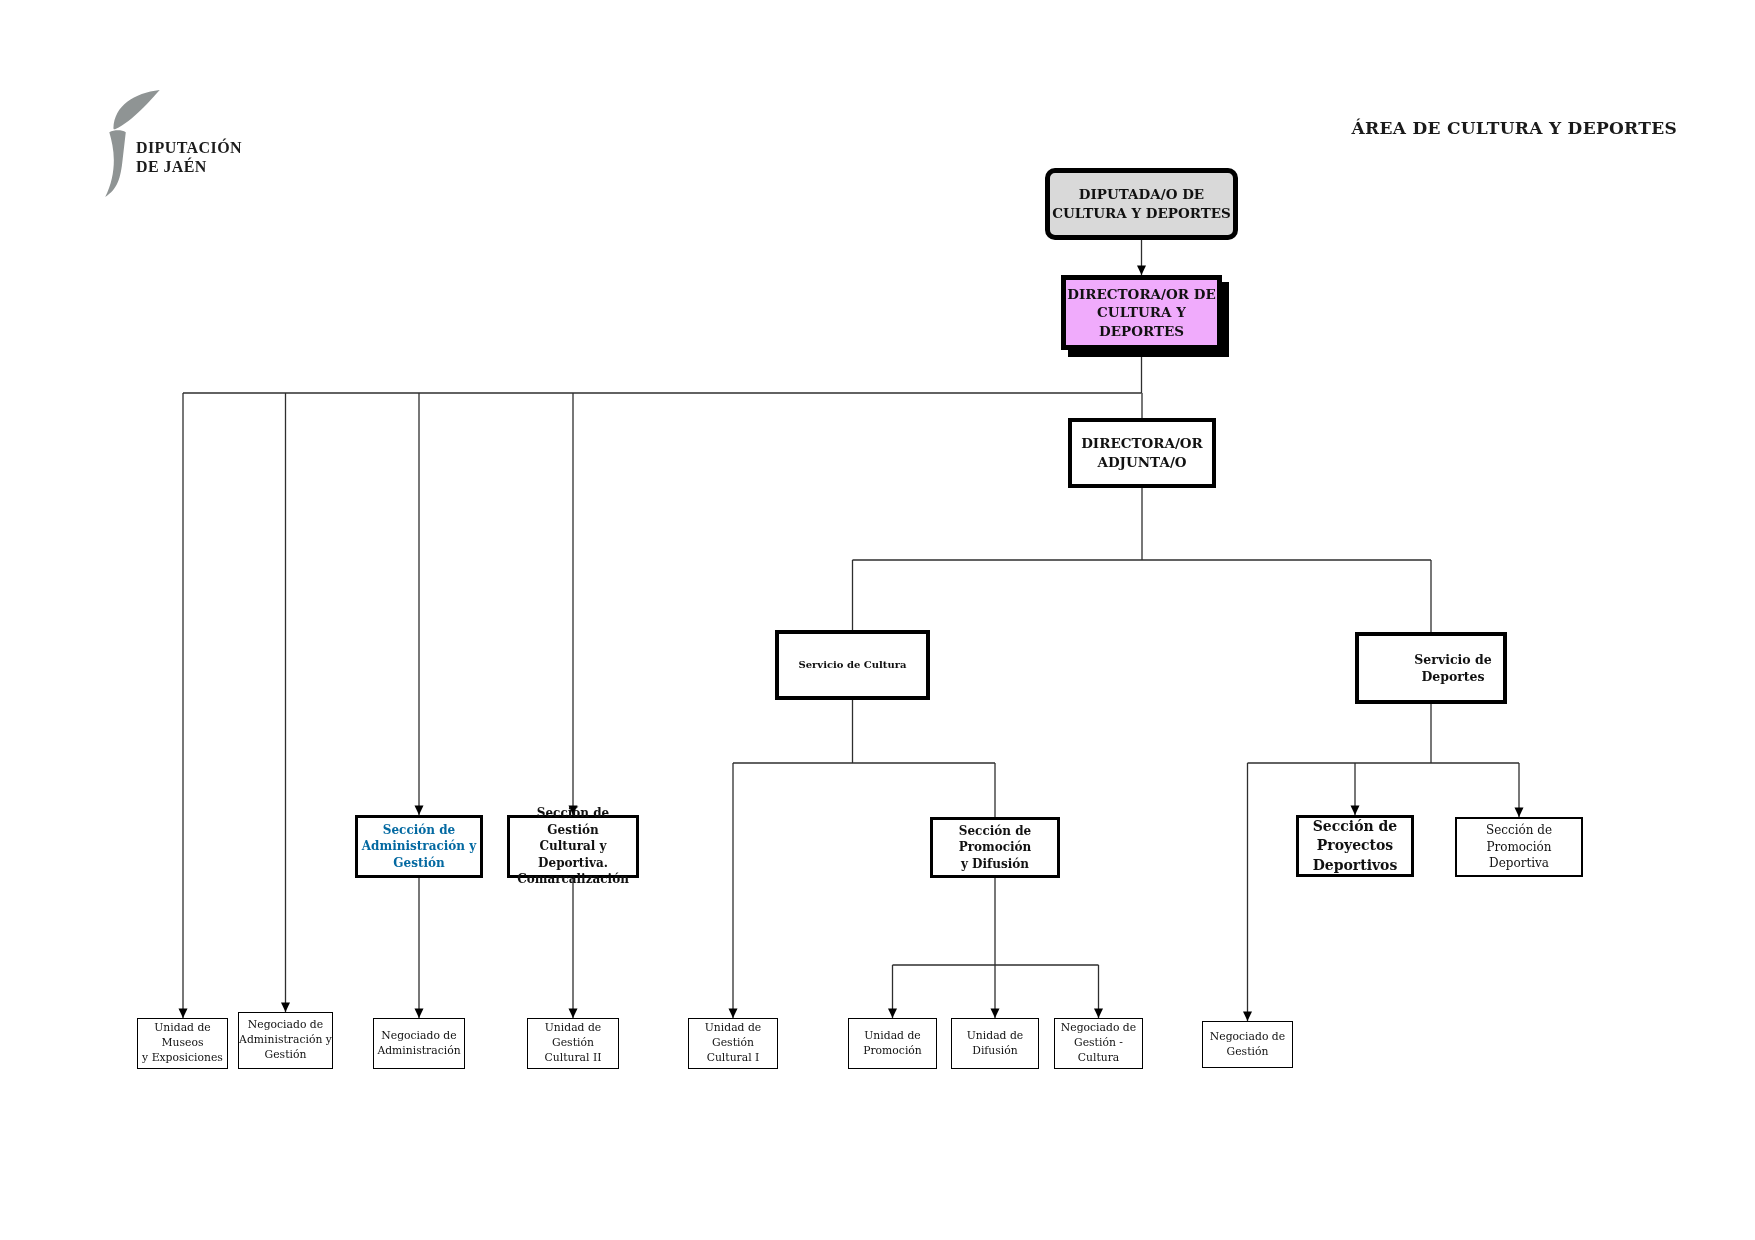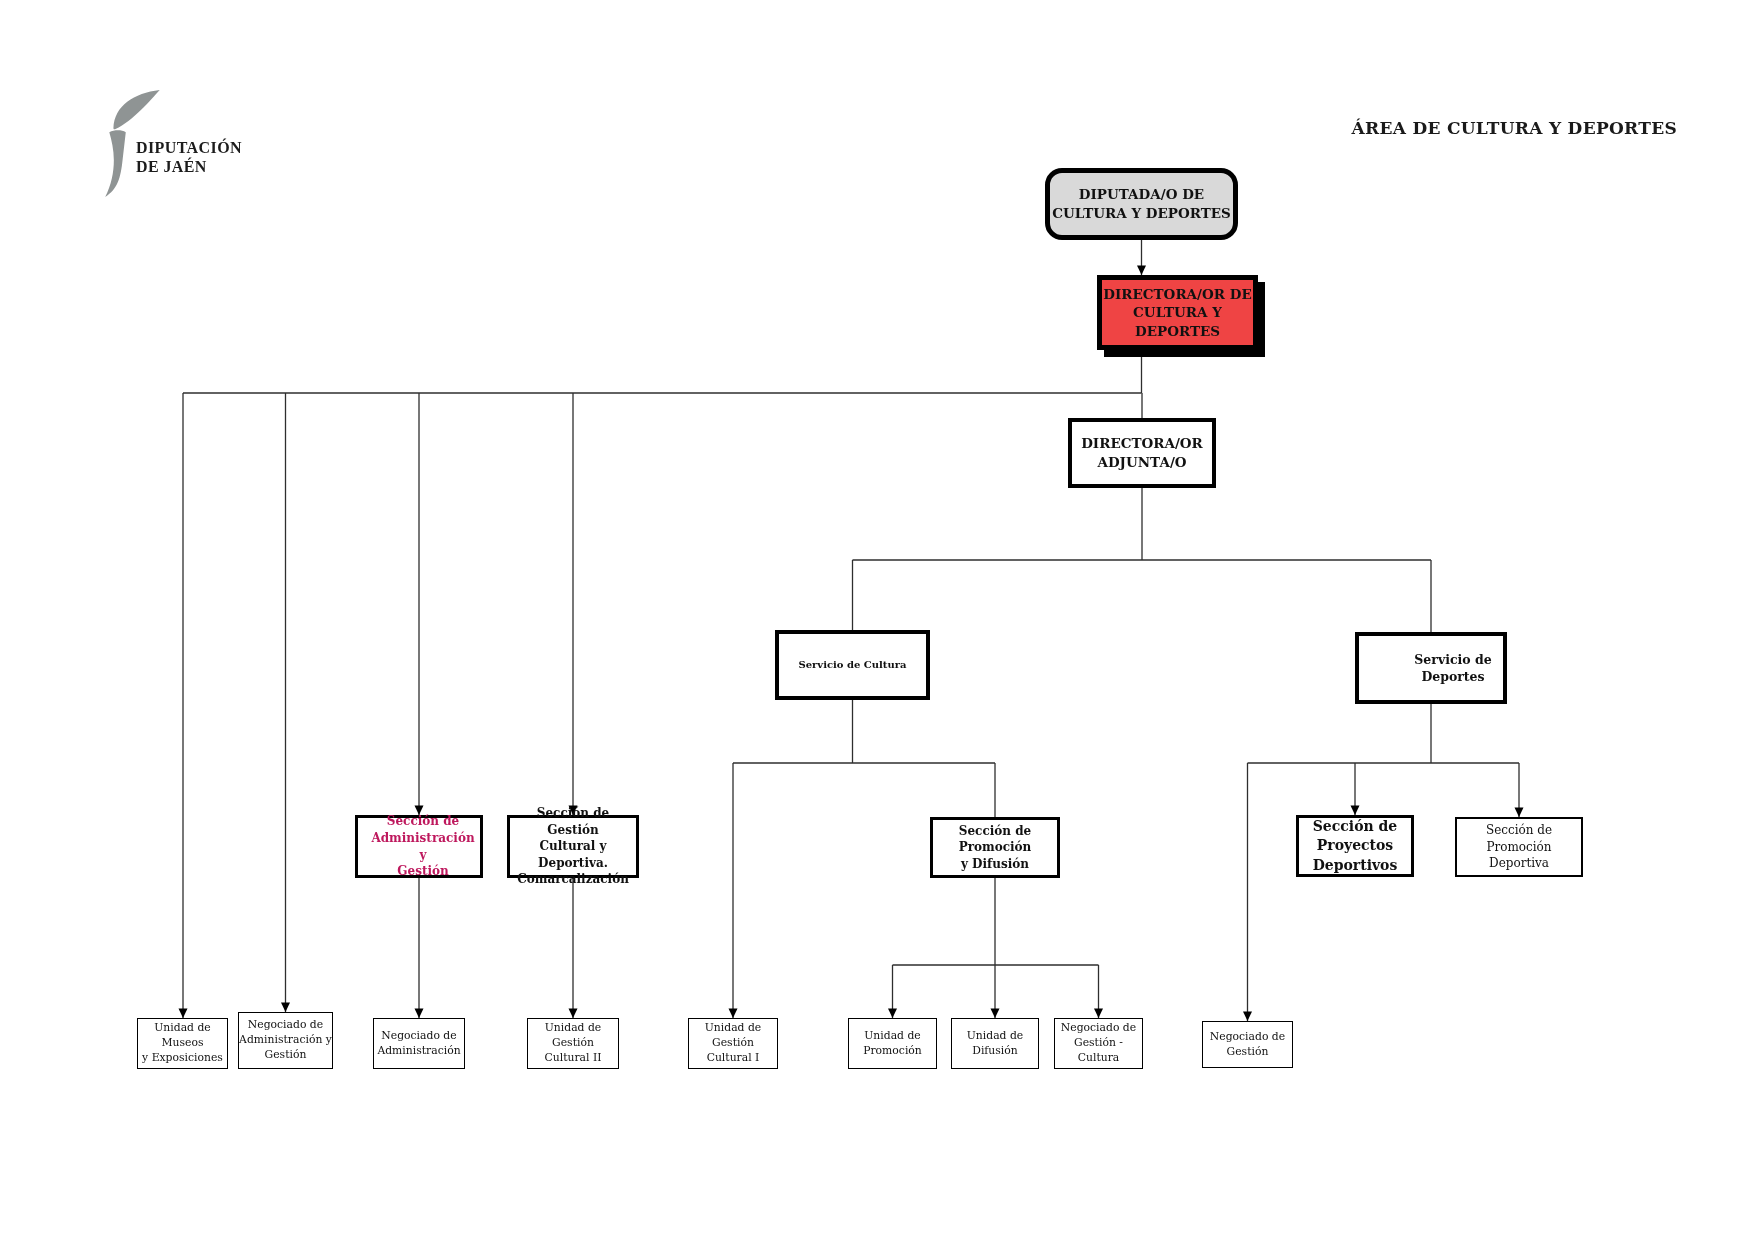--- a/index.html
+++ b/index.html
@@ -10,21 +10,21 @@
   .logo-text{position:absolute;left:136px;top:139px;color:#1c1c1c;
              font-family:Liberation Serif, serif;font-weight:700;
              font-size:16px;line-height:1.18;letter-spacing:.4px;}
   .doc-title{position:absolute;right:78px;top:118px;color:#1a1a1a;
              font-weight:700;font-size:17px;letter-spacing:.3px;white-space:nowrap;margin-left:12px;}
   
   .edges{position:absolute;left:0;top:0;width:1755px;height:1240px;}
   .node{position:absolute;display:flex;align-items:center;justify-content:center;
         text-align:center;white-space:pre-line;color:#111;background:#fff;
         border:2px solid #000;box-sizing:border-box;line-height:1.38;}
-  .node.rounded{border-radius:17px;}
+  .node.rounded{border-radius:10px;}
   .node.bold{font-weight:700;}
   .node.shadow{box-shadow:7px 7px 0 0 #000;}
 </style>
 </head>
 <body>
 
 <div class="page">
 
   <svg class="edges" width="1755" height="1240" viewBox="0 0 1755 1240" id="edges-svg">
       <line x1="1141.5" y1="240" x2="1141.5" y2="275" stroke="#2e2e2e" stroke-width="1.3"></line>
@@ -78,27 +78,27 @@
   <div class="logo-text">
     <div>DIPUTACIÓN</div>
     <div>DE JAÉN</div>
   </div>
 
   <div class="doc-title">ÁREA DE CULTURA Y DEPORTES</div>
 
   <div id="nodes">
       <div class="node rounded bold" style="left: 1045px; top: 168px; width: 193px; height: 72px; border-width: 5px; background: rgb(217, 217, 217); font-size: 13.5px; color: rgb(17, 17, 17);">DIPUTADA/O DE
 CULTURA Y DEPORTES</div>
-      <div class="node bold shadow" style="left: 1061px; top: 275px; width: 161px; height: 75px; border-width: 5px; background: #ef4444; font-size: 13.5px; color: rgb(17, 17, 17); margin-left: 36px;">DIRECTORA/OR DE
+      <div class="node bold shadow" style="left: 1061px; top: 275px; width: 161px; height: 75px; border-width: 5px; background: #f0abfc; font-size: 13.5px; color: rgb(17, 17, 17);">DIRECTORA/OR DE
 CULTURA Y DEPORTES</div>
       <div class="node bold" style="left: 1068px; top: 418px; width: 148px; height: 70px; border-width: 4px; background: rgb(255, 255, 255); font-size: 13.5px; color: rgb(17, 17, 17);">DIRECTORA/OR
 ADJUNTA/O</div>
       <div class="node bold" style="left: 775px; top: 630px; width: 155px; height: 70px; border-width: 4px; background: rgb(255, 255, 255); font-size: 10px; color: rgb(17, 17, 17);">Servicio de Cultura</div>
       <div class="node bold" style="left: 1355px; top: 632px; width: 152px; height: 72px; border-width: 4px; background: rgb(255, 255, 255); font-size: 12.5px; color: rgb(17, 17, 17); padding-left: 44px;">Servicio de  Deportes</div>
-      <div class="node bold" style="left: 355px; top: 815px; width: 128px; height: 63px; border-width: 3px; background: rgb(255, 255, 255); font-size: 12px; color: #be185d; padding-left: 8px;">Sección de
+      <div class="node bold" style="left: 355px; top: 815px; width: 128px; height: 63px; border-width: 3px; background: rgb(255, 255, 255); font-size: 12px; color: #0369a1;">Sección de
 Administración y
 Gestión</div>
       <div class="node bold" style="left: 507px; top: 815px; width: 132px; height: 63px; border-width: 3px; background: rgb(255, 255, 255); font-size: 12px; color: rgb(17, 17, 17);">Sección de Gestión
 Cultural y Deportiva.
 Comarcalización</div>
       <div class="node bold" style="left: 930px; top: 817px; width: 130px; height: 61px; border-width: 3px; background: rgb(255, 255, 255); font-size: 12px; color: rgb(17, 17, 17);">Sección de Promoción
 y Difusión</div>
       <div class="node bold" style="left: 1296px; top: 815px; width: 118px; height: 62px; border-width: 3px; background: rgb(255, 255, 255); font-size: 14px; color: rgb(17, 17, 17);">Sección de Proyectos
 Deportivos</div>
       <div class="node" style="left: 1455px; top: 817px; width: 128px; height: 60px; border-width: 2px; background: rgb(255, 255, 255); font-size: 12px; color: rgb(17, 17, 17);">Sección de Promoción

